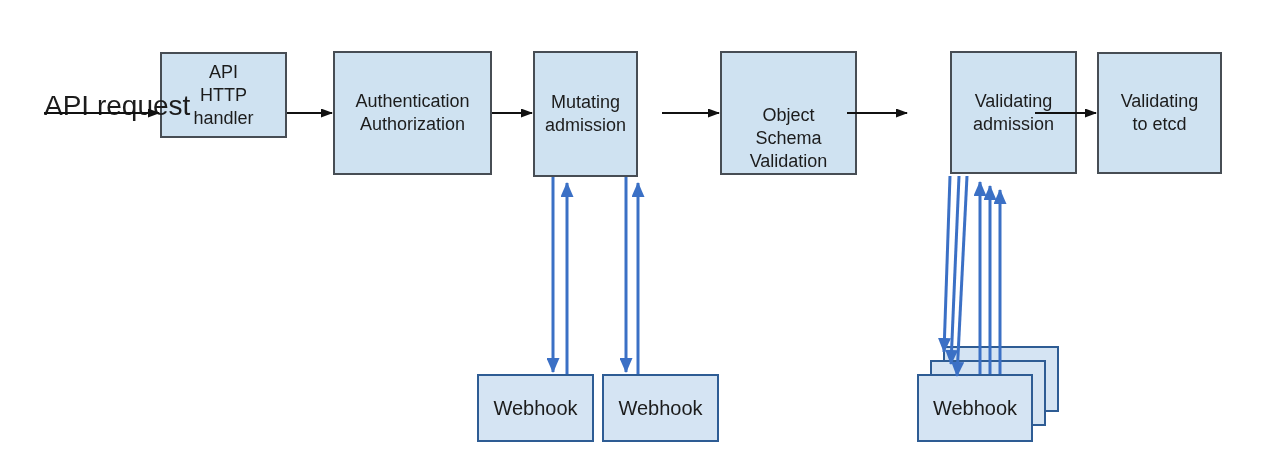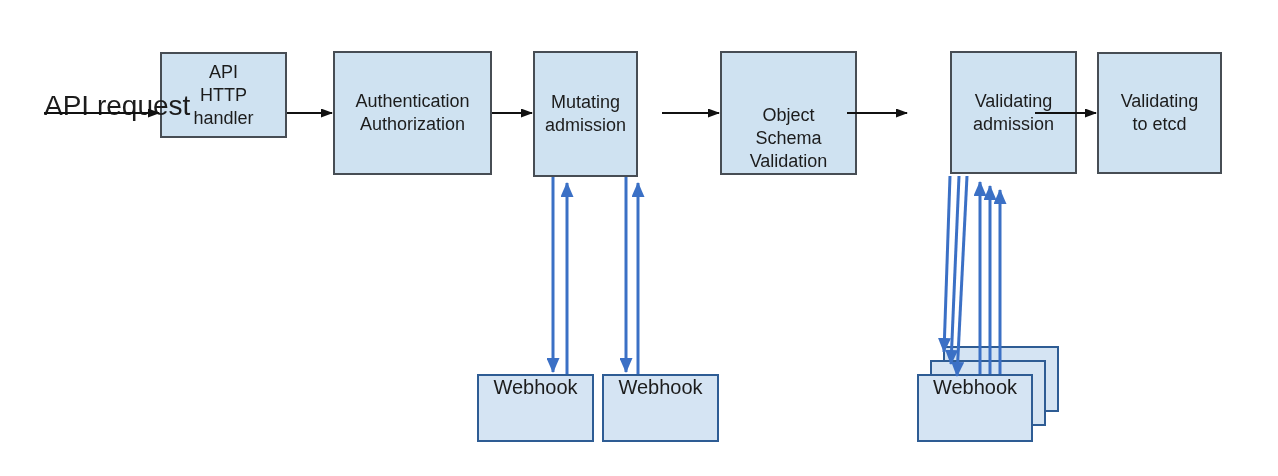--- a/index.html
+++ b/index.html
@@ -28,21 +28,21 @@
     text-align:center;
     box-sizing:border-box;
     color:var(--text);
     font-size:18px;line-height:23px;
     white-space:pre-line;
   }
   .webhook{
     position:absolute;
     background:var(--webhook-fill);
     border:2px solid var(--webhook-border);
-    display:flex;justify-content:center;
+    display:flex;align-items:center;justify-content:center;
     text-align:center;
     box-sizing:border-box;
     color:var(--text);
     font-size:20px;line-height:22px;
   }
   .api-request{
     position:absolute;
     left:44px;top:90px;
     font-size:28px;
     color:var(--text);

